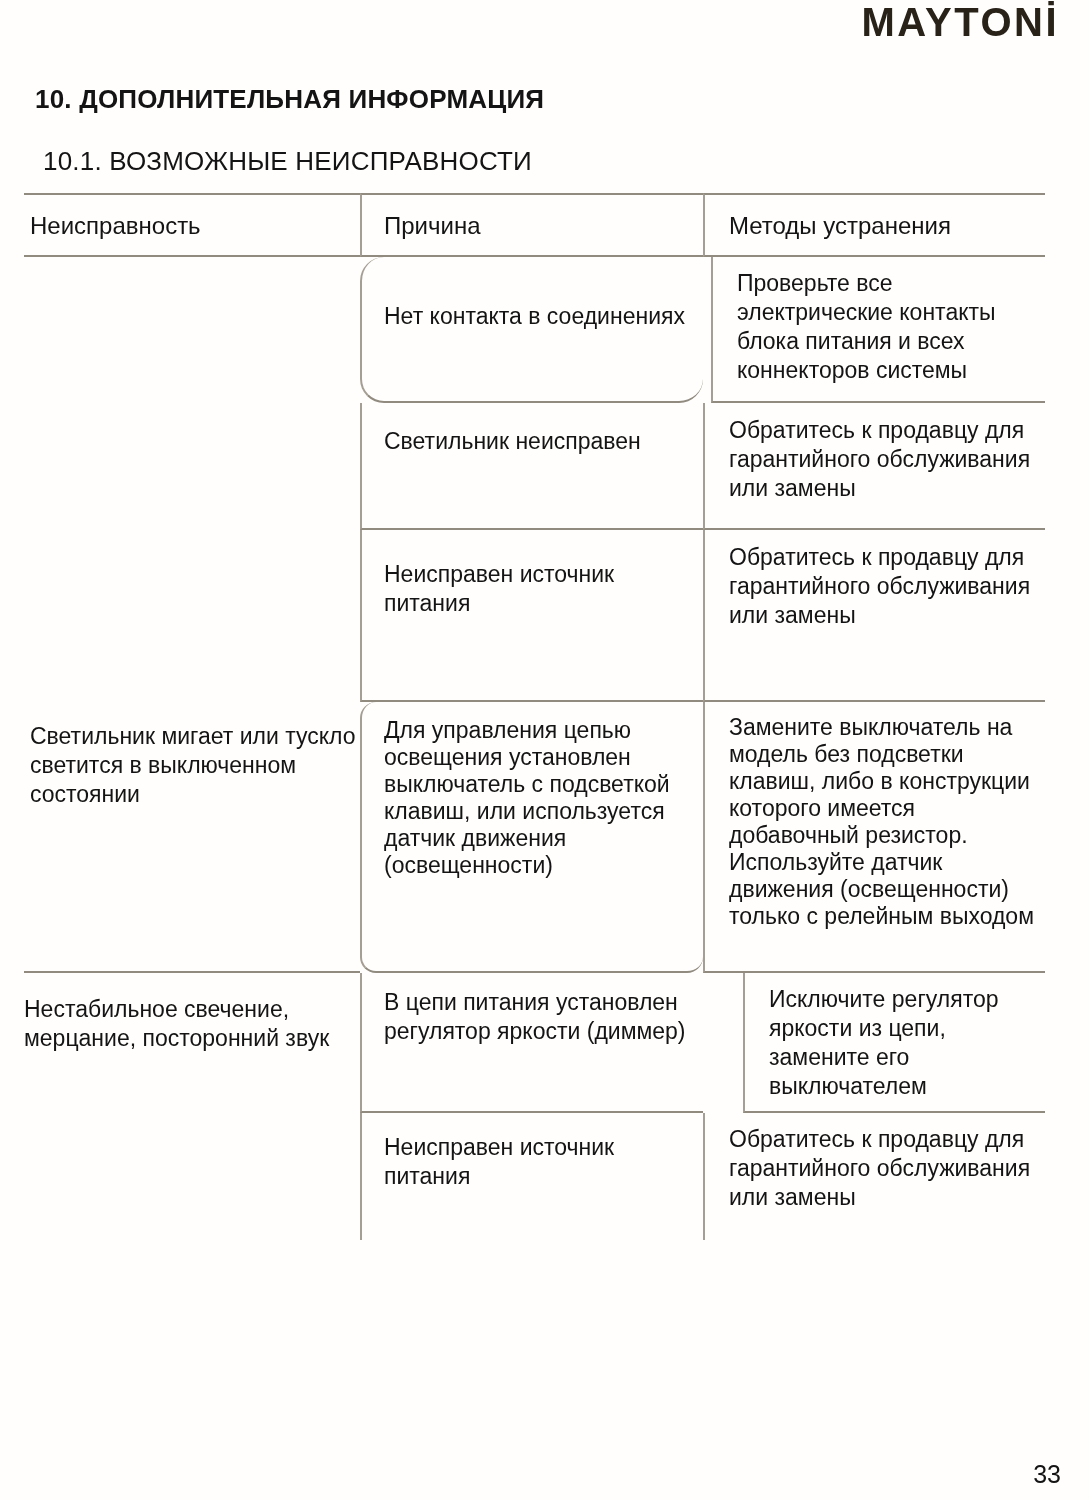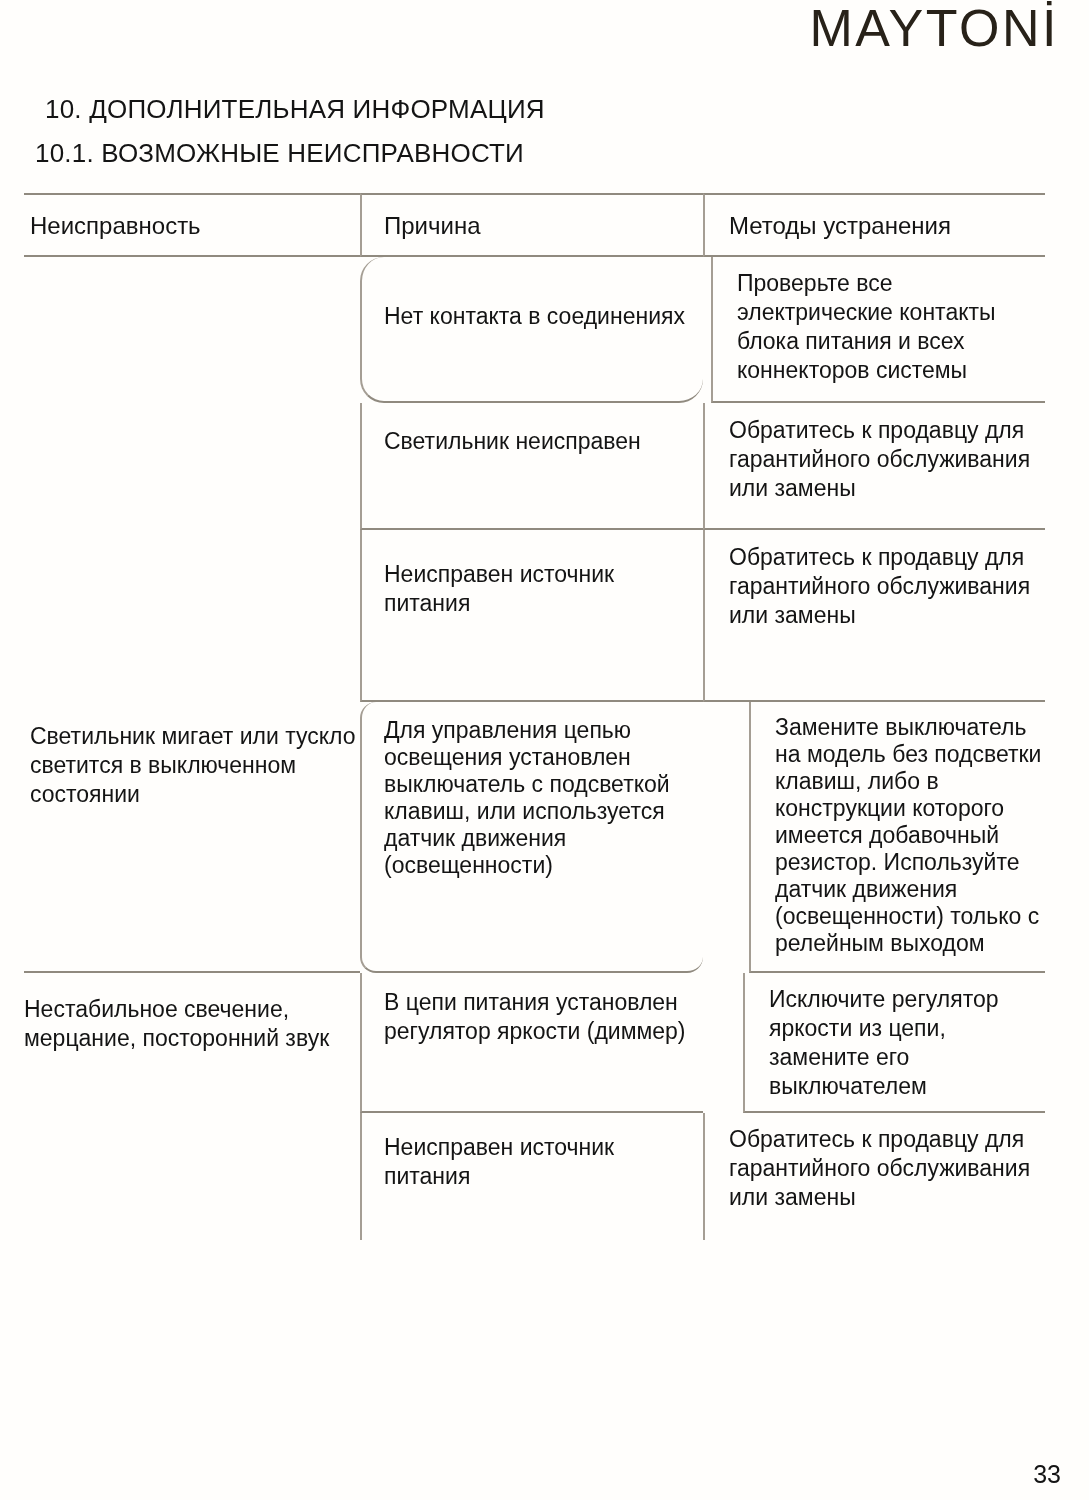--- a/index.html
+++ b/index.html
@@ -14,33 +14,33 @@
   .page{
     position:relative;
     width:1089px;height:1500px;
     background:var(--bg);
     color:var(--text);
     overflow:hidden;
     margin:0 auto;
   }
   .logo{
     position:absolute;top:2px;right:30px;
-    font-size:52px;font-weight:400;
+    font-size:40px;font-weight:700;
     letter-spacing:2.5px;
     color:var(--logo);
     line-height:1;
   }
   .h1{
     position:absolute;left:35px;top:84px;
-    font-size:26px;font-weight:400;margin:10px;
+    font-size:26px;font-weight:700;margin:0;
     letter-spacing:0.2px;
   }
   .h2{
     position:absolute;left:35px;top:138px;
-    font-size:26px;font-weight:400;margin:0;
+    font-size:26px;font-weight:400;margin:8px;
     letter-spacing:0.2px;
   }
   .faults-table{
     position:absolute;left:24px;top:193px;
     width:1021px;
     display:grid;
     grid-template-columns:336px 343px 342px;
     grid-template-rows:64px 146px 127px 172px 271px 140px 127px;
   }
   .cell{
@@ -96,21 +96,21 @@
     <div class="cell r2 c3 vl bb" style="padding-top:12px;margin-left:8px;">Проверьте все электрические контакты блока питания и всех коннекторов системы</div>
 
     <div class="cell r3 c2 vl bb" style="padding-top:24px;">Светильник неисправен</div>
     <div class="cell r3 c3 vl bb" style="padding-top:13px;">Обратитесь к продавцу для гарантийного обслуживания или замены</div>
 
     <div class="cell r4 c2 vl bb" style="padding-top:30px;">Неисправен источник питания</div>
     <div class="cell r4 c3 vl bb" style="padding-top:13px;">Обратитесь к продавцу для гарантийного обслуживания или замены</div>
 
     <div class="cell r5 c1 bb" style="padding-top:20px;">Светильник мигает или тускло светится в выключенном состоянии</div>
     <div class="cell r5 c2 vl bb tight" style="padding-top:15px;border-radius:16px;">Для управления цепью освещения установлен выключатель с подсветкой клавиш, или используется датчик движения (освещенности)</div>
-    <div class="cell r5 c3 vl bb tight" style="padding-top:12px;margin-left:46px;">Замените выключатель на модель без подсветки клавиш, либо в конструкции которого имеется добавочный резистор. Используйте датчик движения (освещенности) только с релейным выходом</div>
+    <div class="cell r5 c3 vl bb tight" style="padding-top:12px;">Замените выключатель на модель без подсветки клавиш, либо в конструкции которого имеется добавочный резистор. Используйте датчик движения (освещенности) только с релейным выходом</div>
 
     <div class="cell fault3" style="padding-top:22px;">Нестабильное свечение, мерцание, посторонний звук</div>
 
     <div class="cell r6 c2 vl bb" style="padding-top:15px;">В цепи питания установлен регулятор яркости (диммер)</div>
     <div class="cell r6 c3 vl bb" style="padding-top:12px;margin-left:40px;">Исключите регулятор яркости из цепи, замените его выключателем</div>
 
     <div class="cell r7 c2 vl" style="padding-top:20px;">Неисправен источник питания</div>
     <div class="cell r7 c3 vl" style="padding-top:12px;">Обратитесь к продавцу для гарантийного обслуживания или замены</div>
 
   </div>

